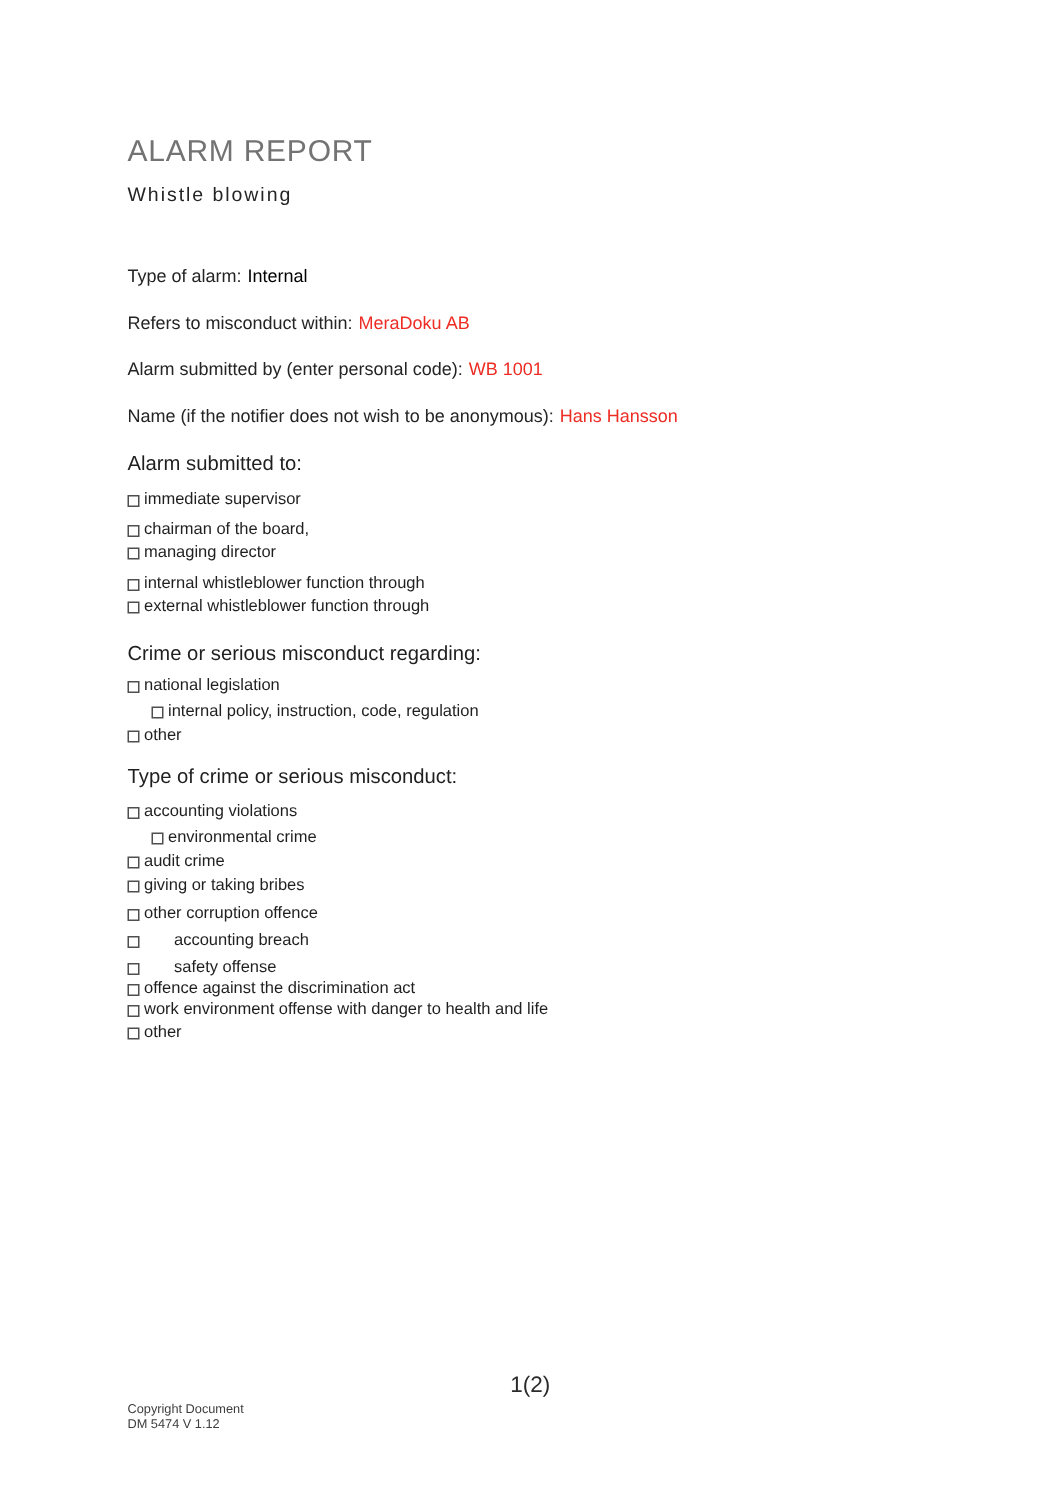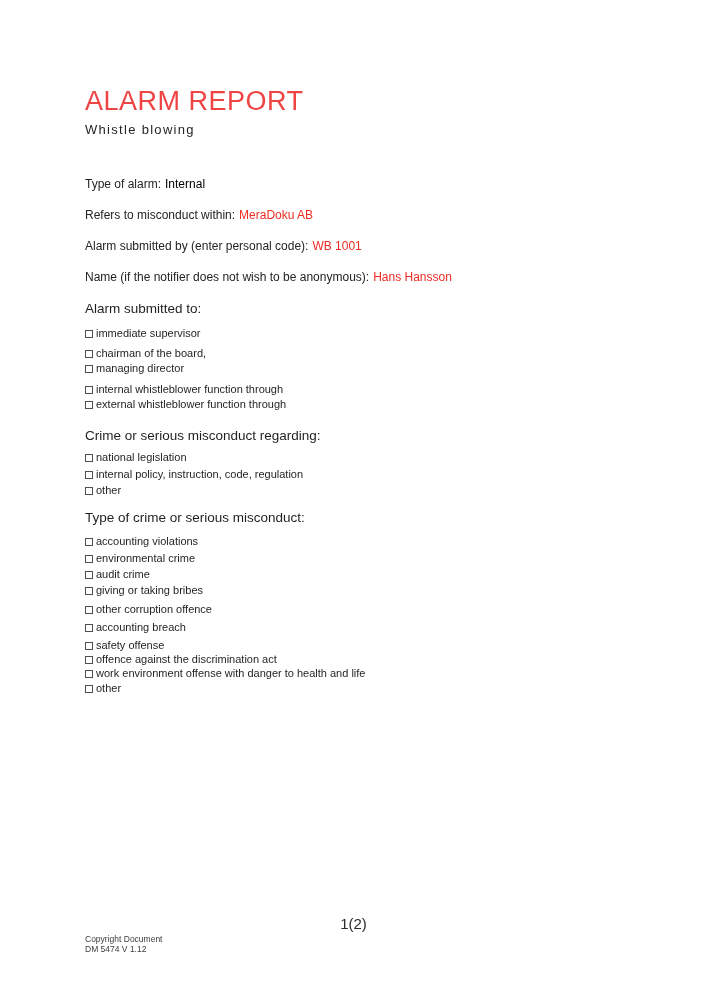--- a/index.html
+++ b/index.html
@@ -12,25 +12,25 @@
     color: #262626;
     overflow: hidden;
   }
   .content {
     position: absolute;
     left: 85px;
     top: 86px;
     width: 545px;
   }
   .doc-title {
-    font-size: 27px;
+    font-size: 20px;
     line-height: 30px;
     font-weight: 400;
     letter-spacing: 0.5px;
-    color: #ef4444;
+    color: #737373;
     margin: 0;
   }
   .doc-subtitle {
     font-size: 13px;
     line-height: 16px;
     letter-spacing: 1.3px;
     color: #242424;
     margin-top: 6px;
   }
   .fields { margin-top: 40px; }
@@ -69,22 +69,22 @@
     height: 8px;
     border: 1px solid #4f4f4f;
     margin-right: 3px;
     flex: 0 0 auto;
     background: #ffffff;
     box-sizing: border-box;
   }
   .mt1 { margin-top: 1px; }
   .mt2 { margin-top: 2px; }
   .mt3 { margin-top: 3px; }
-  .mt4 { margin-top: 4px; }
-  .mt5 { margin-top: 5px; }
+  .mt4 { margin-top: 4px; margin-left: 16px; }
+  .mt5 { margin-top: 5px; gap: 20px; }
   .mt6 { margin-top: 6px; }
   .mt7 { margin-top: 7px; }
   .mt8 { margin-top: 8px; }
   .page-number {
     position: absolute;
     left: 0;
     top: 915px;
     width: 100%;
     text-align: center;
     font-size: 15px;

